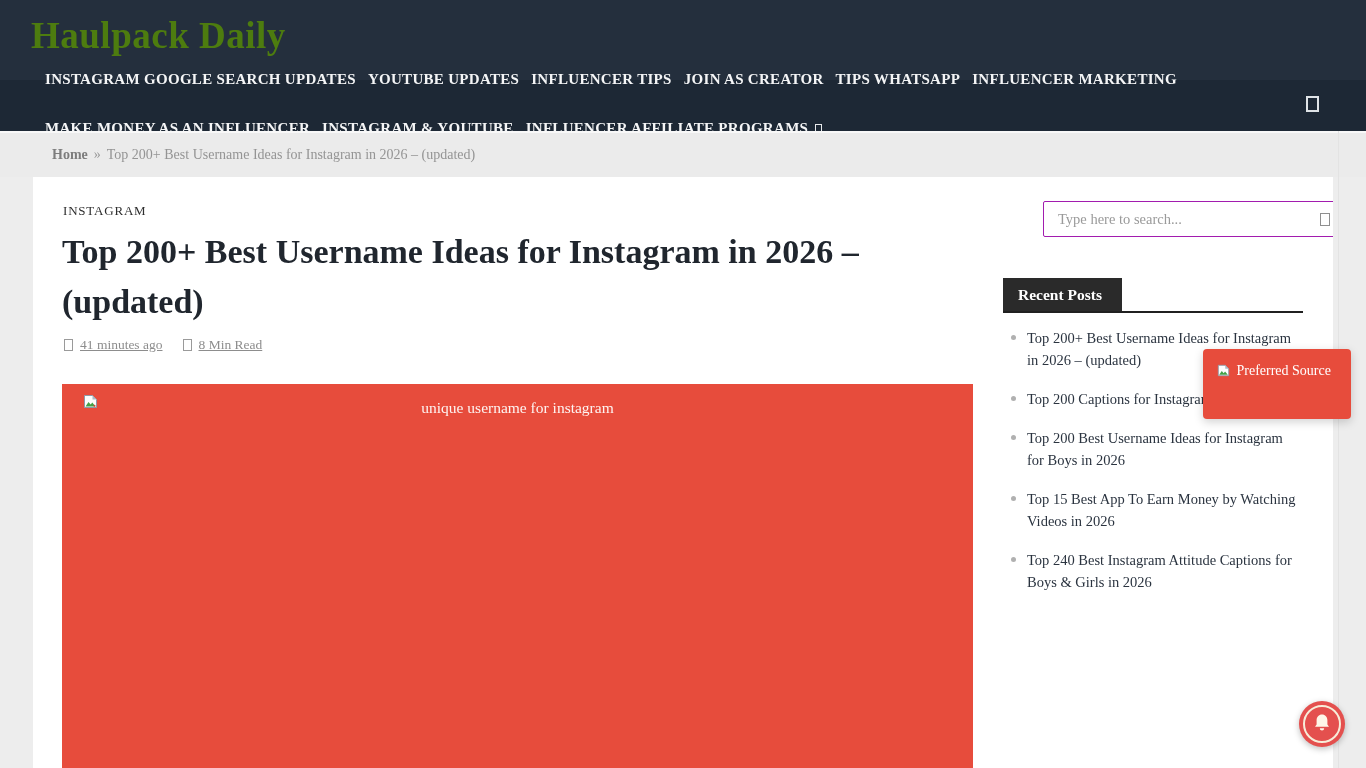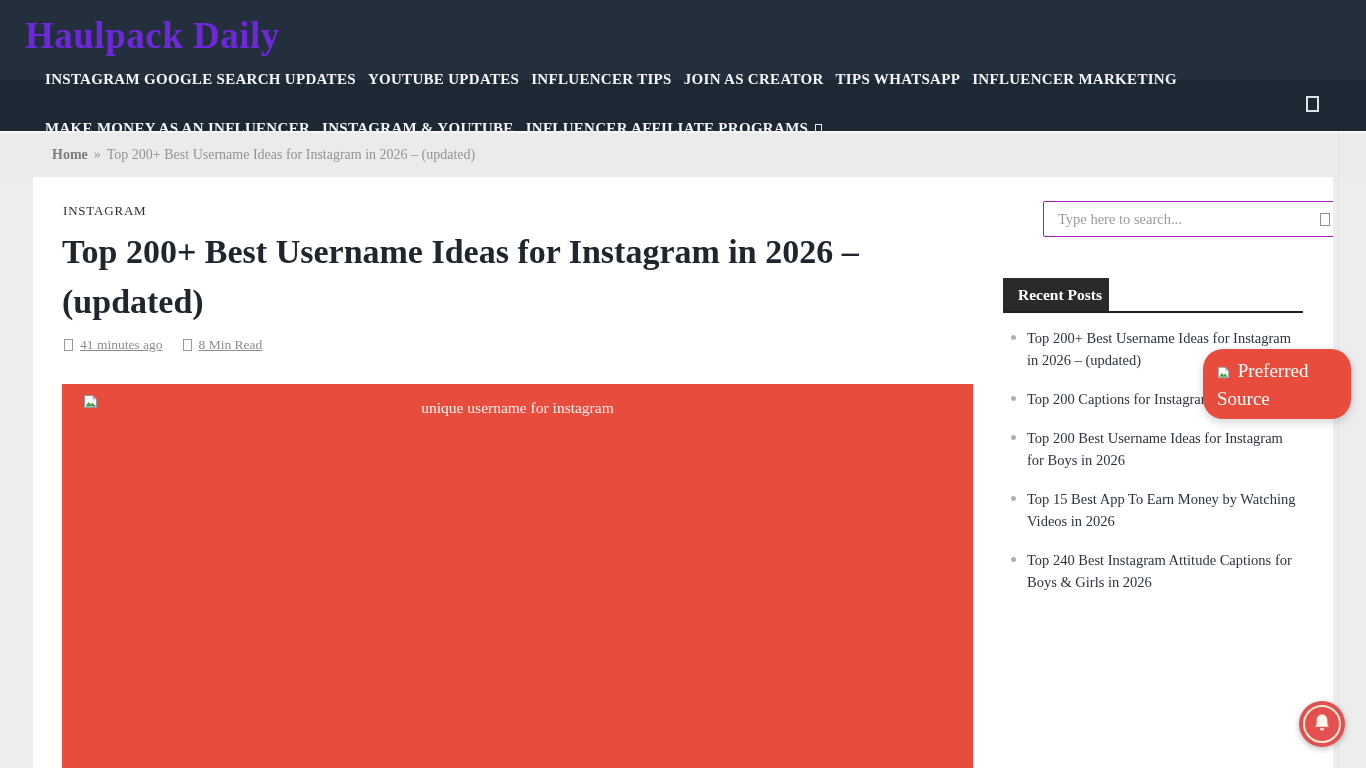--- a/index.html
+++ b/index.html
@@ -2,21 +2,21 @@
 <html><head>
 <meta charset="utf-8">
 <style>
   * { margin:0; padding:0; box-sizing:border-box; }
   html,body { width:1366px; height:768px; overflow:hidden; }
   body { font-family:"Liberation Serif","DejaVu Serif",serif; background:#ededed; position:relative; }
 
   
   .header-bg { position:absolute; left:0; top:0; width:1366px; height:80px; background:#242f3d; }
   .nav-bg    { position:absolute; left:0; top:80px; width:1366px; height:51px; background:#1d2835; }
-  .logo { position:absolute; left:25px; top:14px; font-size:37px; font-weight:bold; color:#6d28d9; letter-spacing:0.5px; z-index:3; }
+  .logo { position:absolute; left:31px; top:14px; font-size:37px; font-weight:bold; color:#4d7c0f; letter-spacing:0.5px; z-index:3; }
   .nav-row { position:absolute; left:45px; display:flex; gap:12px; list-style:none; z-index:1; white-space:nowrap; }
   .nav-row.row1 { top:71px; }
   .nav-row.row2 { top:120px; }
   .nav-row a { color:#f4f5f6; text-decoration:none; font-size:15px; font-weight:bold; letter-spacing:0.3px; display:flex; align-items:center; }
   .tofu { display:inline-block; border:1px solid #e8eaec; width:7px; height:9px; margin-left:7px; }
   .search-toggle { position:absolute; left:1306px; top:96px; width:13px; height:16px; border:2px solid #dfe3e7; z-index:1; cursor:pointer; }
 
   
   .breadcrumb-band { position:absolute; left:0; top:131px; width:1366px; height:46px; background:#ebebeb; border-top:2px solid #f8f8f8; z-index:2; }
   .breadcrumb { position:absolute; left:52px; top:14px; font-size:14px; color:#949494; }
@@ -35,30 +35,30 @@
   .featured { position:absolute; left:29px; top:207px; width:911px; height:600px; background:#e74c3c; }
   .featured-alt { position:absolute; left:0; top:15px; width:100%; text-align:center; color:#fef4f2; font-size:15.5px; }
   .featured-icon { position:absolute; left:21px; top:10px; }
 
   
   .search-box { position:absolute; left:1010px; top:24px; width:300px; height:36px; border:1px solid #a21caf; background:#fff; border-radius:2px; }
   .search-input { position:absolute; left:0; top:0; width:100%; height:100%; border:none; outline:none; background:transparent; font-family:"Liberation Serif",serif; font-size:14.5px; color:#444; padding:0 34px 0 14px; }
   .search-input::placeholder { color:#9a9a9a; }
   .search-submit { position:absolute; right:12px; top:11px; width:10px; height:13px; border:1.5px solid #8f8f8f; background:none; cursor:pointer; padding:0; }
 
-  .widget-tab { position:absolute; left:970px; top:101px; width:106px; height:34px; background:#2a2a2a; color:#fff; font-size:15.5px; font-weight:bold; display:flex; align-items:center; padding-left:15px; }
+  .widget-tab { position:absolute; left:970px; top:101px; width:119px; height:34px; background:#2a2a2a; color:#fff; font-size:15.5px; font-weight:bold; display:flex; align-items:center; padding-left:15px; }
   .widget-underline { position:absolute; left:970px; top:134px; width:300px; height:2px; background:#202020; }
 
   .recent-list { position:absolute; left:970px; top:150px; width:300px; list-style:none; }
   .recent-list li { position:relative; padding:0 0 0 24px; margin-bottom:17px; font-size:14.5px; line-height:22px; }
   .recent-list li::before { content:""; position:absolute; left:8px; top:8px; width:5px; height:5px; border-radius:50%; background:#b0b0b0; }
   .recent-list a { color:#2b3440; text-decoration:none; }
 
   
-  .pref-popup { position:absolute; left:1203px; top:349px; width:148px; height:70px; background:#e74c3c; border-radius:20px; z-index:6; color:#ffffff; font-size:19px; line-height:26px; padding:9px 14px; box-shadow:0 3px 10px rgba(0,0,0,0.18); cursor:pointer; }
+  .pref-popup { position:absolute; left:1203px; top:349px; width:148px; height:70px; background:#e74c3c; border-radius:4px; z-index:6; color:#ffffff; font-size:14px; line-height:26px; padding:9px 14px; box-shadow:0 3px 10px rgba(0,0,0,0.18); cursor:pointer; }
   .pref-popup .bimg { vertical-align:-2px; margin-right:3px; }
 
   
   .bell-btn { position:absolute; left:1299px; top:701px; width:46px; height:46px; border-radius:50%; background:#e4504e; z-index:6; cursor:pointer; box-shadow:0 2px 6px rgba(0,0,0,0.25); }
   .bell-ring { position:absolute; inset:4px; border:2px solid #f7edd9; border-radius:50%; }
   .bell-btn svg { position:absolute; left:13px; top:12px; }
 
   .edge-line { position:absolute; left:1338px; top:131px; width:1px; height:637px; background:#e3e3e3; z-index:3; }
 </style>
 </head>

